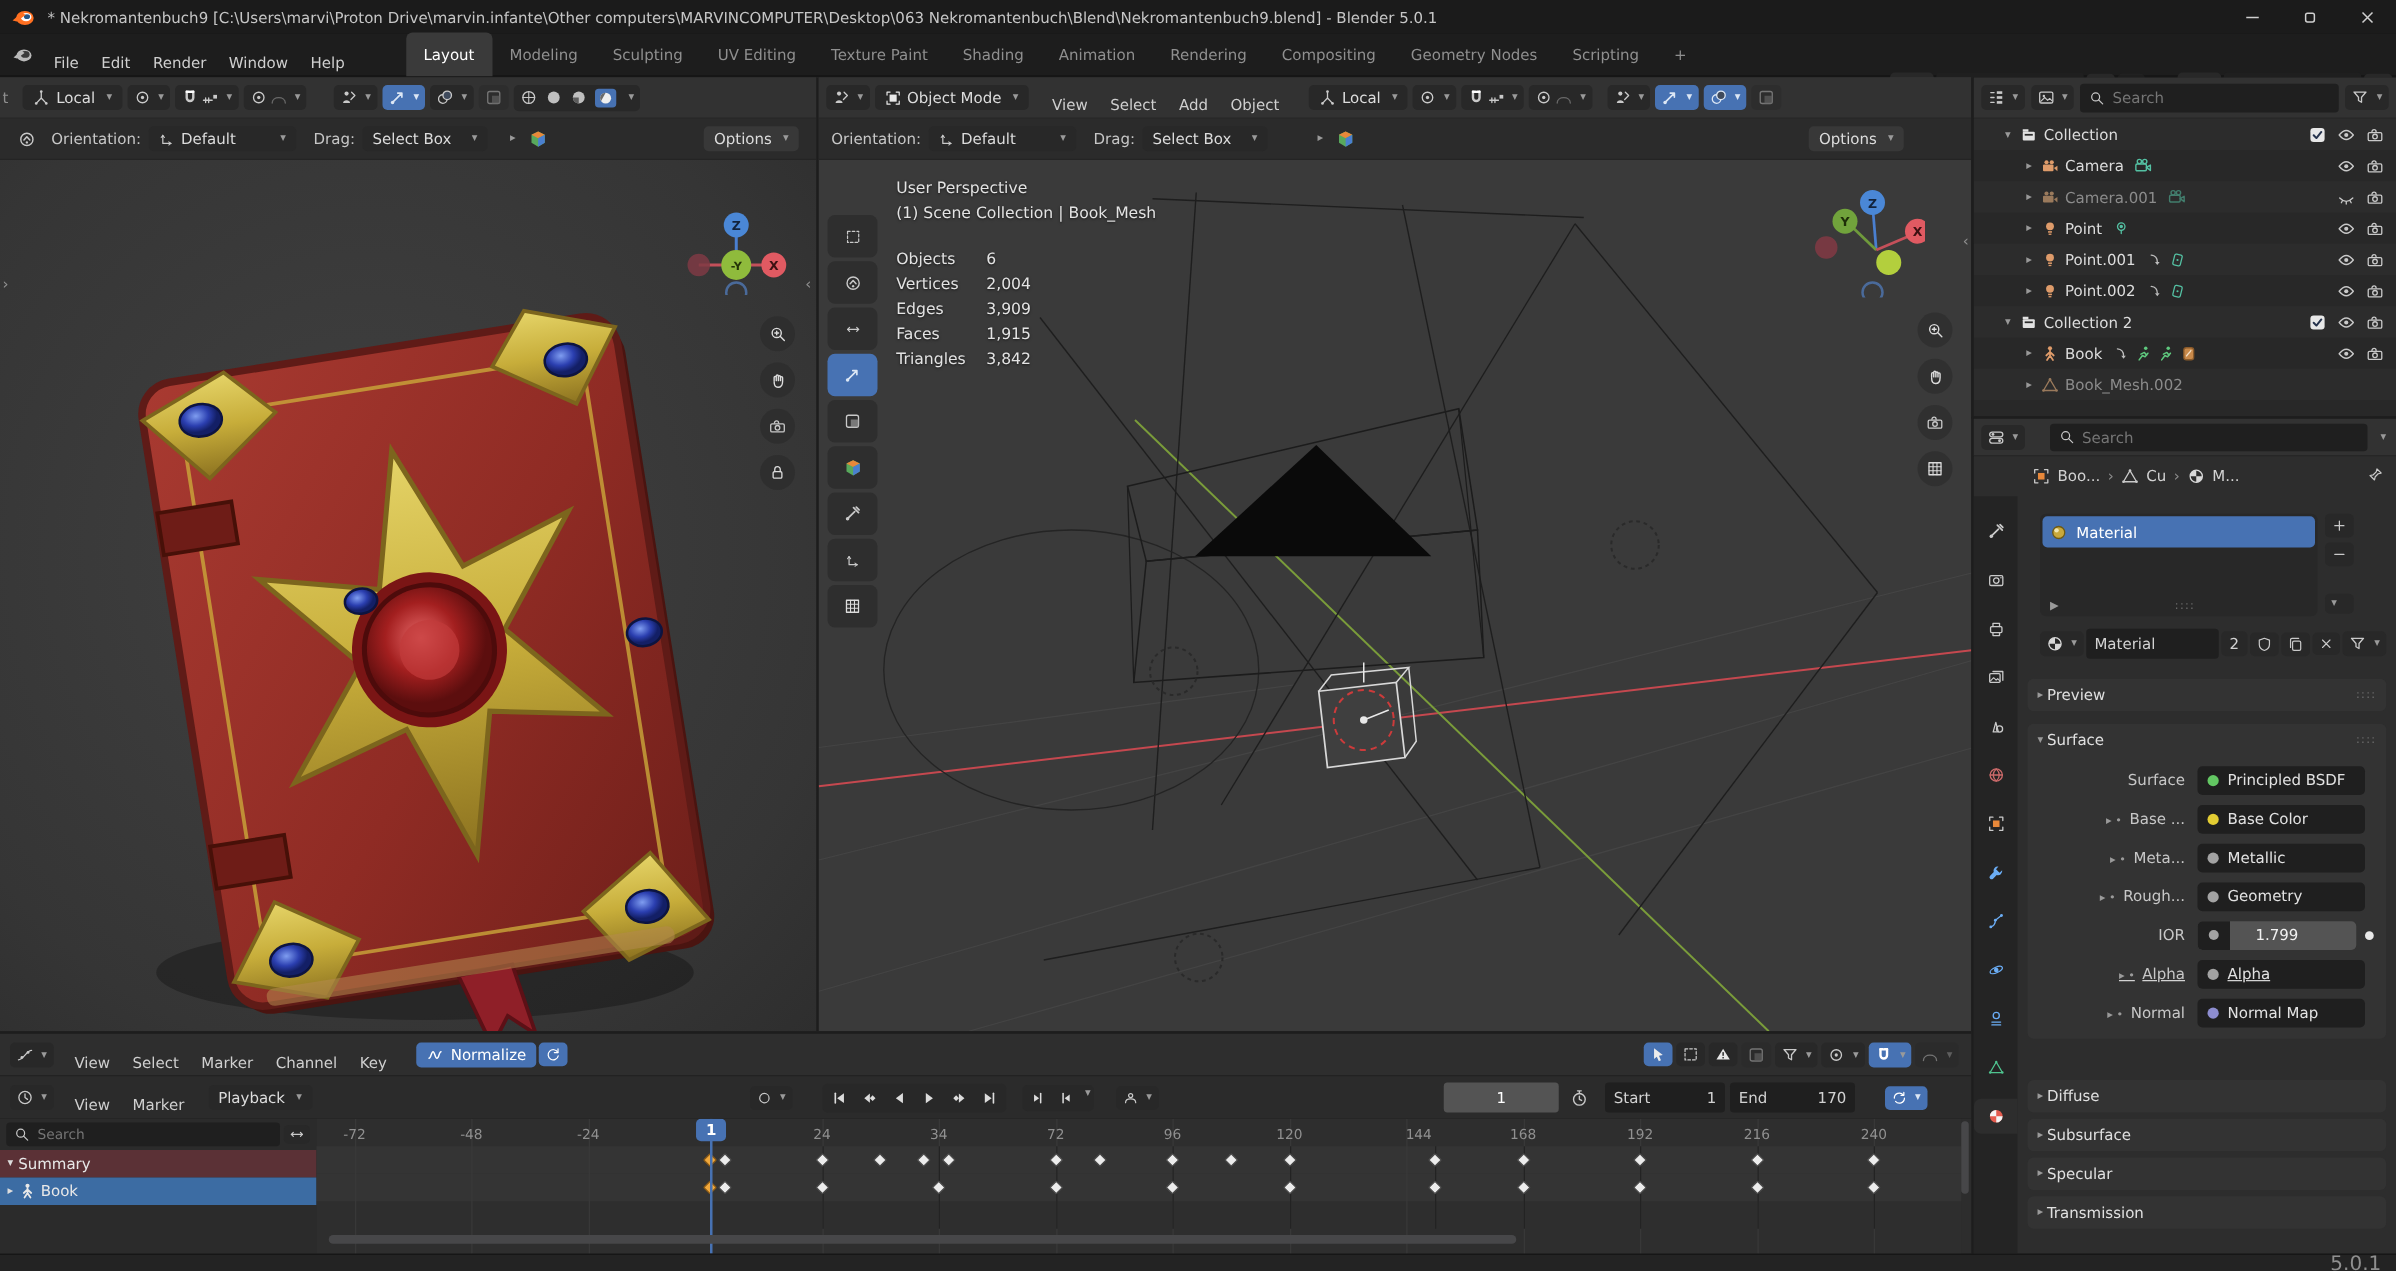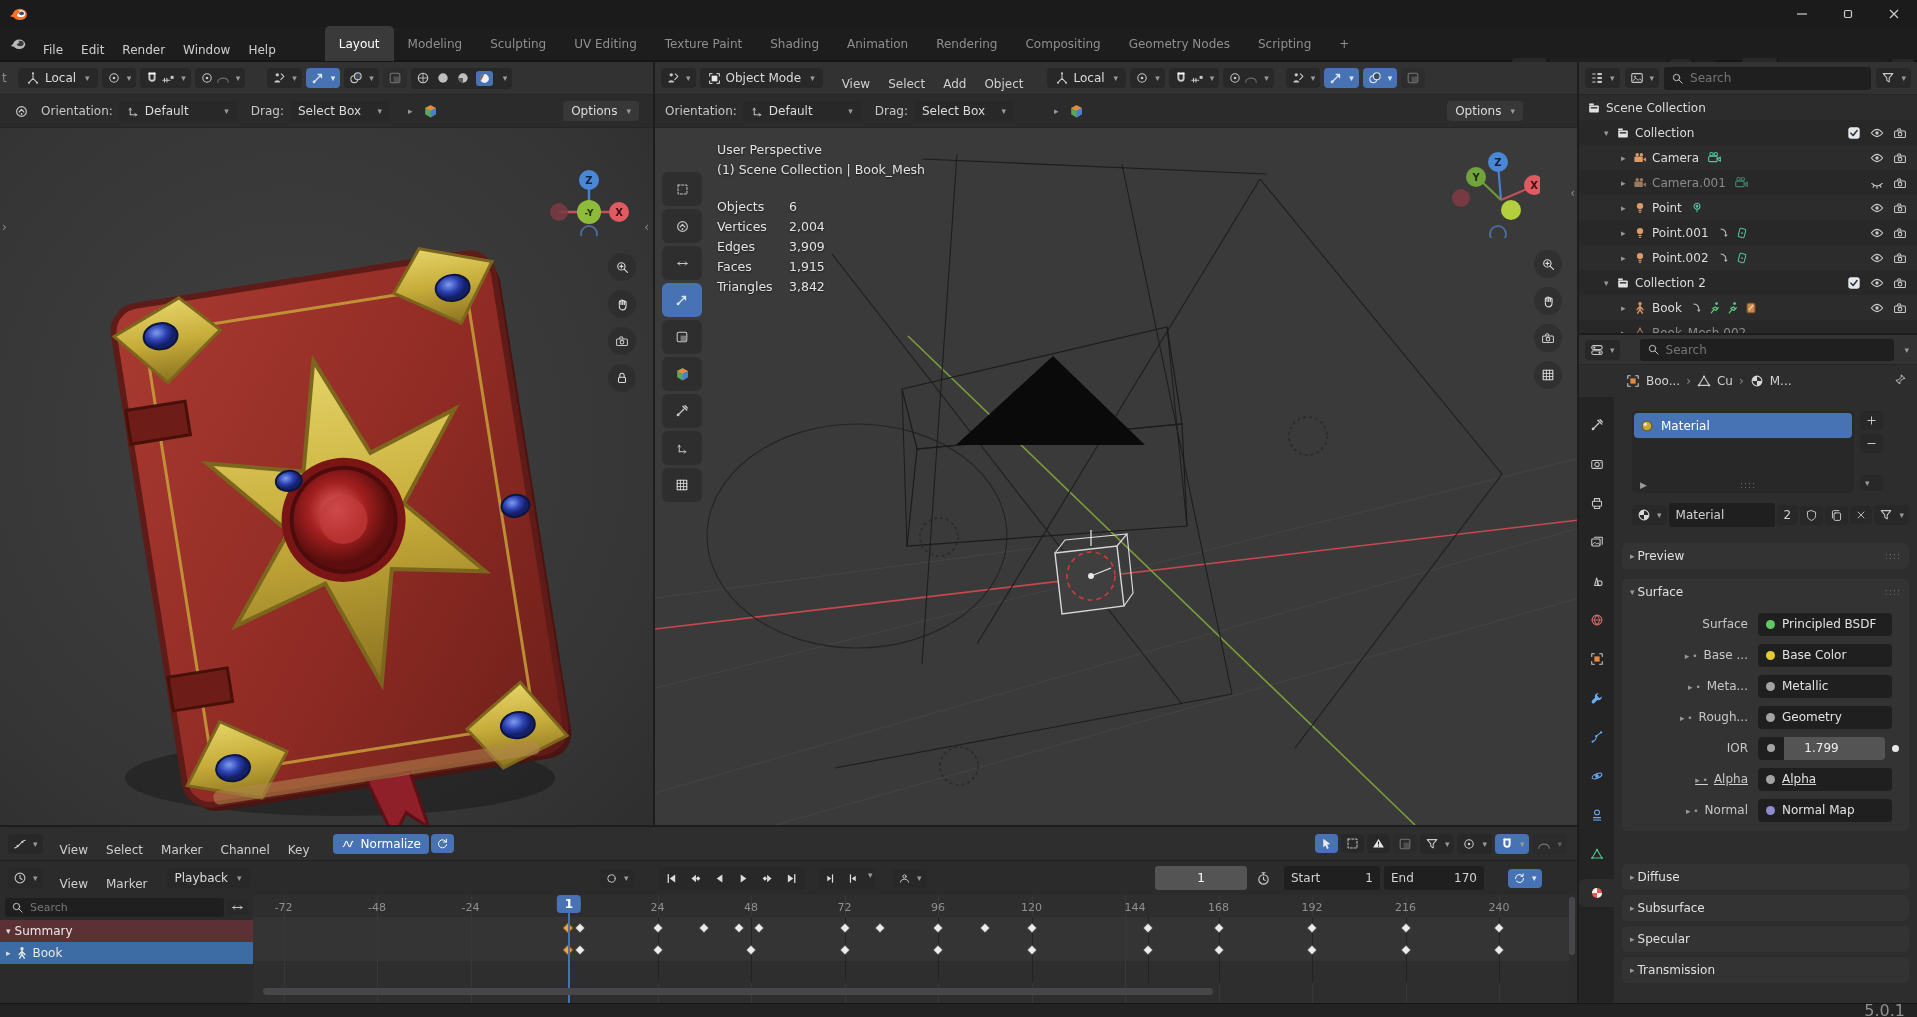--- a/index.html
+++ b/index.html
@@ -103,20 +103,21 @@
 
 <div class="abs" id="titlebar">
   <span style="margin-left:9px" id="blender-logo">
       <svg width="19" height="15" viewBox="0 0 20 16">
         <ellipse cx="11.5" cy="9" rx="7.5" ry="6" fill="#ff7021"></ellipse>
         <ellipse cx="12.5" cy="8.2" rx="4.6" ry="3.6" fill="#fff"></ellipse>
         <ellipse cx="13.3" cy="7.8" rx="2.6" ry="2" fill="#265787"></ellipse>
         <path d="M1 11L9 4l3 2.5L4.5 12z" fill="#ff7021"></path>
       </svg>
     </span>
+  <span id="title-text">* Nekromantenbuch9 [C:\Users\marvi\Proton Drive\marvin.infante\Other computers\MARVINCOMPUTER\Desktop\063 Nekromantenbuch\Blend\Nekromantenbuch9.blend] - Blender 5.0.1</span>
   <div id="win-controls">
     <div>
         <svg width="12" height="12" viewBox="0 0 12 12">
           <path d="M1 6h10" stroke="#cfcfcf" stroke-width="1.2"></path>
         </svg>
       </div>
     <div>
         <svg width="12" height="12" viewBox="0 0 12 12">
           <rect x="2.5" y="2.5" width="7" height="7" rx="1.5" fill="none" stroke="#cfcfcf" stroke-width="1.2"></rect>
         </svg>
@@ -794,31 +795,20 @@
     <span class="icobtn" style="margin-right:6px">
         <span id="ic-olfunnel">
           <svg width="14" height="14" viewBox="0 0 16 16" fill="none" stroke="#c9c9c9" stroke-width="1.2" stroke-linecap="round" stroke-linejoin="round">
             <path d="M2.5 3h11L9.4 7.8v4.6l-2.8-1.7V7.8z"></path>
           </svg>
         </span>
         <span class="chev">▾</span>
       </span>
   </div>
   <div id="outliner-rows">
-      <div class="ol-row" style="padding-left: 8px;">
-        <span style="display: flex;">
-          <svg width="14" height="14" viewBox="0 0 16 16" fill="none" stroke="#c9c9c9" stroke-width="1.2" stroke-linecap="round" stroke-linejoin="round">
-            <rect x="2.5" y="5" width="11" height="8" rx="1" fill="#e2e2e2" stroke="none"></rect>
-            <path d="M2.5 5V2.8h5.2V5" fill="#e2e2e2" stroke="none"></path>
-            <rect x="4.3" y="7" width="7.4" height="1.6" fill="#2b2b2b" stroke="none"></rect>
-          </svg>
-        </span>
-        <span class="ol-label">Scene Collection</span>
-        <span class="ol-toggles"></span>
-      </div>
       <div class="ol-row" style="padding-left: 25px;">
         <span style="color: rgb(153, 153, 153); font-size: 9px; width: 12px;">▾</span>
         <span style="display: flex;">
           <svg width="14" height="14" viewBox="0 0 16 16" fill="none" stroke="#c9c9c9" stroke-width="1.2" stroke-linecap="round" stroke-linejoin="round">
             <rect x="2.5" y="5" width="11" height="8" rx="1" fill="#e2e2e2" stroke="none"></rect>
             <path d="M2.5 5V2.8h5.2V5" fill="#e2e2e2" stroke="none"></path>
             <rect x="4.3" y="7" width="7.4" height="1.6" fill="#2b2b2b" stroke="none"></rect>
           </svg>
         </span>
         <span class="ol-label">Collection</span>
@@ -1683,21 +1673,21 @@
       <div class="lane-band" style="top: 44px; height: 22px;"></div>
       <div class="gridline" style="left: 30.6066px;"></div>
       <div class="ruler-num" style="left: 30.6066px;">-72</div>
       <div class="gridline" style="left: 124.106px;"></div>
       <div class="ruler-num" style="left: 124.106px;">-48</div>
       <div class="gridline" style="left: 217.605px;"></div>
       <div class="ruler-num" style="left: 217.605px;">-24</div>
       <div class="gridline" style="left: 404.603px;"></div>
       <div class="ruler-num" style="left: 404.603px;">24</div>
       <div class="gridline" style="left: 498.103px;"></div>
-      <div class="ruler-num" style="left: 498.103px;">48</div>
+      <div class="ruler-num" style="left: 498.103px;">34</div>
       <div class="gridline" style="left: 591.602px;"></div>
       <div class="ruler-num" style="left: 591.602px;">72</div>
       <div class="gridline" style="left: 685.101px;"></div>
       <div class="ruler-num" style="left: 685.101px;">96</div>
       <div class="gridline" style="left: 778.6px;"></div>
       <div class="ruler-num" style="left: 778.6px;">120</div>
       <div class="gridline" style="left: 872.099px;"></div>
       <div class="ruler-num" style="left: 882px;">144</div>
       <div class="gridline" style="left: 965.599px;"></div>
       <div class="ruler-num" style="left: 965.599px;">168</div>

